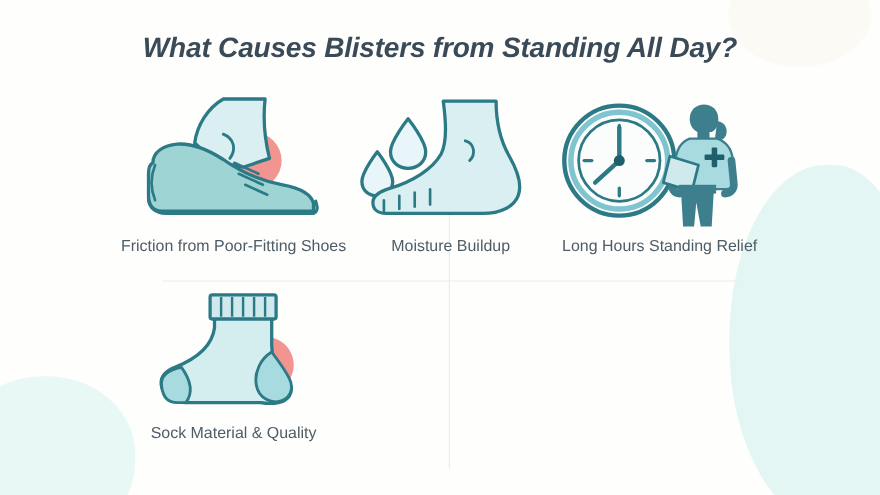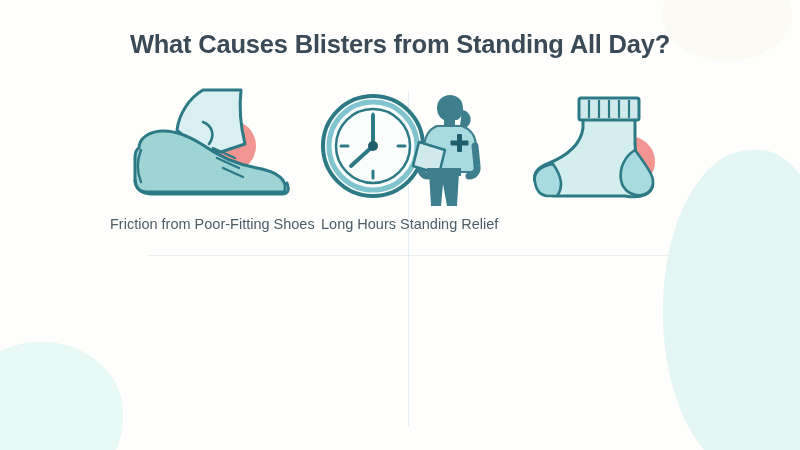--- a/index.html
+++ b/index.html
@@ -51,20 +51,21 @@
   #title {
     position: absolute;
     top: 30px;
     left: 0;
     width: 800px;
     text-align: center;
     font-size: 25.5px;
     font-weight: bold;
     color: #3a4a57;
     letter-spacing: -0.2px;
+    font-style: italic;
   }
   
   #grid {
     position: absolute;
     left: 110px;
     top: 88px;
     width: 580px;
     height: 340px;
     display: grid;
     grid-template-columns: 1fr 1fr 1fr;
@@ -150,20 +151,47 @@
             <path d="M100 70 L122 80"></path>
             <path d="M106 80 L126 89"></path>
           </g>
 
           <path d="M24 62 C20 72 20 84 24 94" fill="none" stroke="#2c7a86" stroke-width="2.4" stroke-linecap="round"></path>
         </svg>
       </div>
       <div class="caption">Friction from Poor-Fitting Shoes</div>
     </div>
 
+    <div class="cell">
+      <div class="art">
+        <svg width="190" height="120" viewBox="0 0 190 120">
+
+          <path d="M56 20 C56 20 72 40 72 50 C72 59 65 65 56 65
+                   C47 65 40 59 40 50 C40 40 56 20 56 20 Z" fill="#e8f6fa" stroke="#2c7a86" stroke-width="3" stroke-linejoin="round"></path>
+
+          <path d="M28 50 C28 50 42 68 42 77 C42 85 36 90 28 90
+                   C20 90 14 85 14 77 C14 68 28 50 28 50 Z" fill="#e8f6fa" stroke="#2c7a86" stroke-width="3" stroke-linejoin="round"></path>
+
+          <path d="M88 4 L136 4 C136 22 140 40 148 54
+                   C156 68 160 80 156 90 C152 100 140 106 124 106
+                   L36 106 C28 106 24 102 24 96 C24 90 30 86 40 83
+                   C60 77 78 66 86 52 C92 40 90 20 88 4 Z" fill="#d9eff1" stroke="#2c7a86" stroke-width="3" stroke-linejoin="round"></path>
+
+          <path d="M108 40 C116 42 118 52 112 58" fill="none" stroke="#2c7a86" stroke-width="2.6" stroke-linecap="round"></path>
+
+          <g stroke="#2c7a86" stroke-width="2.4" stroke-linecap="round" fill="none">
+            <path d="M34 94 L34 104"></path>
+            <path d="M48 90 L48 102"></path>
+            <path d="M62 87 L62 100"></path>
+            <path d="M76 84 L76 98"></path>
+          </g>
+        </svg>
+      </div>
+      <div class="caption">Moisture Buildup</div>
+    </div>
 
     <div class="cell">
       <div class="art">
         <svg width="190" height="120" viewBox="0 0 190 120">
 
           <g>
             <circle cx="58" cy="58" r="50" fill="none" stroke="#2c7a86" stroke-width="4"></circle>
             <circle cx="58" cy="58" r="44" fill="#fbfdfd" stroke="#7fc4cf" stroke-width="5"></circle>
             <circle cx="58" cy="58" r="37" fill="#fbfdfd" stroke="#2c7a86" stroke-width="2.5"></circle>
 
@@ -232,16 +260,17 @@
           <rect x="74" y="10" width="60" height="22" rx="2" fill="#cfe9ec" stroke="#2c7a86" stroke-width="3"></rect>
           <g stroke="#2c7a86" stroke-width="2.2">
             <path d="M84 12 L84 30"></path>
             <path d="M94 12 L94 30"></path>
             <path d="M104 12 L104 30"></path>
             <path d="M114 12 L114 30"></path>
             <path d="M124 12 L124 30"></path>
           </g>
         </svg>
       </div>
+      <div class="caption">Sock Material &amp; Quality</div>
     </div>
 
   </div>
 </div>
 
 </body></html>

